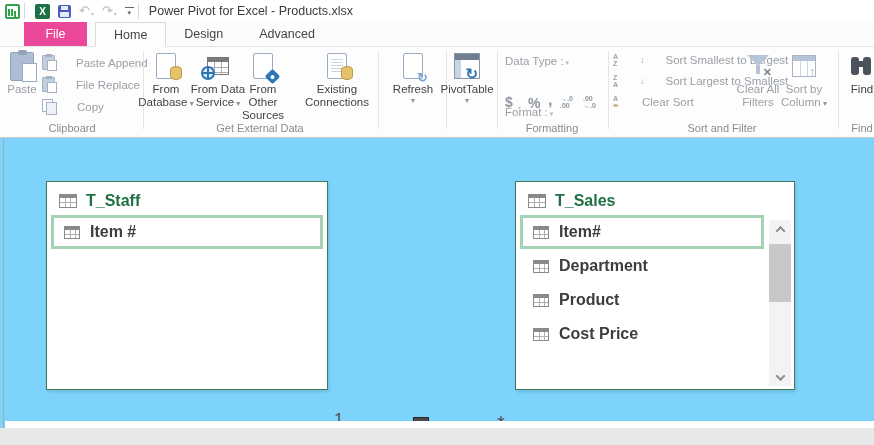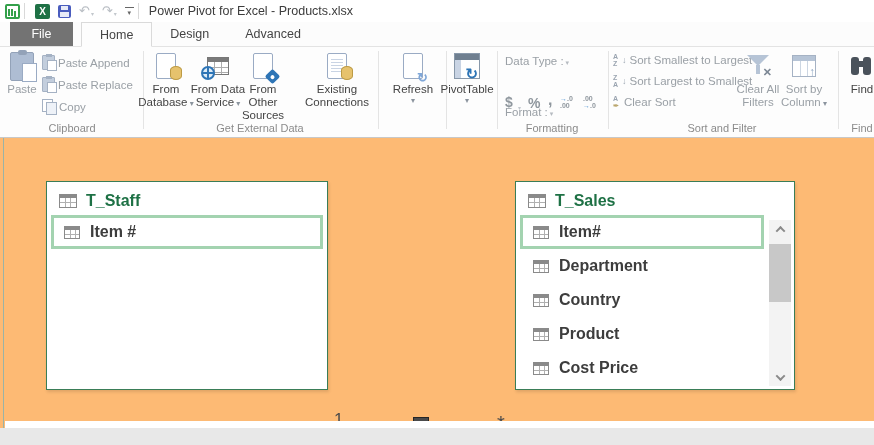--- a/index.html
+++ b/index.html
@@ -29,40 +29,40 @@
   .qat-custom{margin-left:8px;width:9px;text-align:center;font-size:7px;color:#666;
               border-top:1px solid #666;line-height:7px;padding-top:1px;}
   .qat-custom::before{content:"\25BE";}
   .win-title{font-size:12.5px;color:#3c3c3c;margin-left:6px;white-space:nowrap;}
 
   
   .tabrow{position:absolute;top:22px;left:0;right:0;height:25px;background:#fcfcfc;
           border-bottom:1px solid #e3e3e3;display:flex;align-items:stretch;}
   .tab{font-size:12.5px;display:flex;align-items:center;justify-content:center;
        padding:0 18px;color:#444;cursor:default;}
-  .tab.file{background:#737373;color:#fff;margin-left:10px;min-width:63px;}
+  .tab.file{background:#ec4899;color:#fff;margin-left:24px;min-width:63px;}
   .tab.active{background:#fdfdfd;border:1px solid #dadada;border-bottom:1px solid #fdfdfd;
        margin-bottom:-1px;margin-left:8px;z-index:2;}
 
   
   .ribbon{position:absolute;top:47px;left:0;right:0;height:91px;background:#fdfdfd;
           border-bottom:1px solid #c8c8c8;font-size:11.5px;}
   .gsep{position:absolute;top:4px;bottom:8px;width:1px;background:#e4e4e4;}
   .glabel{position:absolute;bottom:3px;font-size:11px;color:#8b8b8b;transform:translateX(-50%);white-space:nowrap;}
 
   .bigbtn{position:absolute;top:2px;text-align:center;color:#444;line-height:13px;}
   .bigbtn .icn-wrap{height:34px;display:flex;align-items:center;justify-content:center;}
   .bl{display:block;}
   .hascaret::after{content:" \25BE";font-size:8px;color:#8b949e;}
   .caretline{display:block;font-size:8px;color:#8b949e;line-height:9px;}
   .caretline::before{content:"\25BE";}
   .disabled-txt{color:#9aa0a6;}
 
   
-  .smallbtn{position:absolute;display:flex;align-items:center;gap:3px;color:#9aa0a6;white-space:nowrap;}
+  .smallbtn{position:absolute;display:flex;align-items:center;gap:21px;color:#9aa0a6;white-space:nowrap;}
 
   
   .page-ic{width:20px;height:26px;background:#fff;border:1px solid #9aabc4;border-radius:2px;position:relative;display:inline-block;}
   .page-lines::before{content:"";position:absolute;left:3px;right:3px;top:3px;height:16px;
       background:repeating-linear-gradient(#fff 0 2px,#c9d4e4 2px 3px);}
   .cyl{position:absolute;right:-7px;bottom:-2px;width:12px;height:14px;background:#e6c26d;
        border:1px solid #bd9b45;border-radius:6px/4px;}
   .compass{position:absolute;right:-6px;bottom:-4px;width:11px;height:11px;background:#2e75b6;
        transform:rotate(45deg);border-radius:2px;}
   .compass::after{content:"";position:absolute;left:3.5px;top:3.5px;width:4px;height:4px;background:#fff;border-radius:50%;}
@@ -110,21 +110,21 @@
   .binoc-ic::after{content:"";position:absolute;left:9px;top:4px;width:4px;height:6px;background:#4a525b;}
 
   
   .fmt-line{position:absolute;color:#9aa0a6;white-space:nowrap;}
   .fmt-line::after{content:" \25BE";font-size:7px;color:#b6bbc1;}
   .fmt-glyph{position:absolute;color:#8f979e;font-weight:bold;}
   .decbtn{position:absolute;font-size:7px;font-weight:bold;color:#8f979e;line-height:7px;text-align:left;}
   .decbtn .arr{color:#5b9bd5;}
 
   
-  .canvas{position:absolute;top:138px;left:0;right:0;bottom:0;background:#fdba74;}
+  .canvas{position:absolute;top:138px;left:0;right:0;bottom:0;background:#7dd3fc;}
   .edge-line{position:absolute;left:3px;top:0;bottom:0;width:1px;background:#9ab3a6;}
   .bottom-strip{position:absolute;left:5px;right:0;bottom:0;height:7px;background:#fff;}
 
   .table-card{position:absolute;background:#fff;border:1px solid #3a7d57;
       box-shadow:1px 2px 3px rgba(0,0,0,0.12);}
   .t-head{display:flex;align-items:center;gap:9px;padding:10px 0 5px 12px;}
   .t-name{font-size:16px;font-weight:bold;color:#1e7145;}
   .tbl-ic{width:18px;height:14px;border:1px solid #8a8a8a;background:#fff;flex:0 0 auto;
       background-image:linear-gradient(#8a8a8a 0 3px,rgba(0,0,0,0) 3px),
         linear-gradient(to right,rgba(0,0,0,0) 0 5px,#b0b0b0 5px 6px,rgba(0,0,0,0) 6px 10px,#b0b0b0 10px 11px,rgba(0,0,0,0) 11px),
@@ -186,21 +186,21 @@
           <span class="clip-big"></span>
         </span>
       <span class="bl disabled-txt">Paste</span>
     </div>
     <div class="smallbtn" style="left:42px;top:8px;">
       <span class="clip-sm"></span>
       <span>Paste Append</span>
     </div>
     <div class="smallbtn" style="left:42px;top:30px;">
       <span class="clip-sm"></span>
-      <span>Paste Replace</span>
+      <span>File Replace</span>
     </div>
     <div class="smallbtn" style="left:42px;top:52px;">
       <span class="copy-ic"></span>
       <span>Copy</span>
     </div>
     <div class="glabel" style="left:72px;">Clipboard</div>
     <div class="gsep" style="left:143px;"></div>
 
     <div class="bigbtn" style="left:138px;width:56px;">
       <span class="icn-wrap">
@@ -344,24 +344,20 @@
         <div class="f-row selected">
           <span class="tbl-ic fld"></span>
           <span>Item#</span>
         </div>
         <div class="f-row">
           <span class="tbl-ic fld"></span>
           <span>Department</span>
         </div>
         <div class="f-row">
           <span class="tbl-ic fld"></span>
-          <span>Country</span>
-        </div>
-        <div class="f-row">
-          <span class="tbl-ic fld"></span>
           <span>Product</span>
         </div>
         <div class="f-row">
           <span class="tbl-ic fld"></span>
           <span>Cost Price</span>
         </div>
       </div>
       <div class="vscroll">
         <div class="sc-btn up">
             <span class="chev up"></span>

